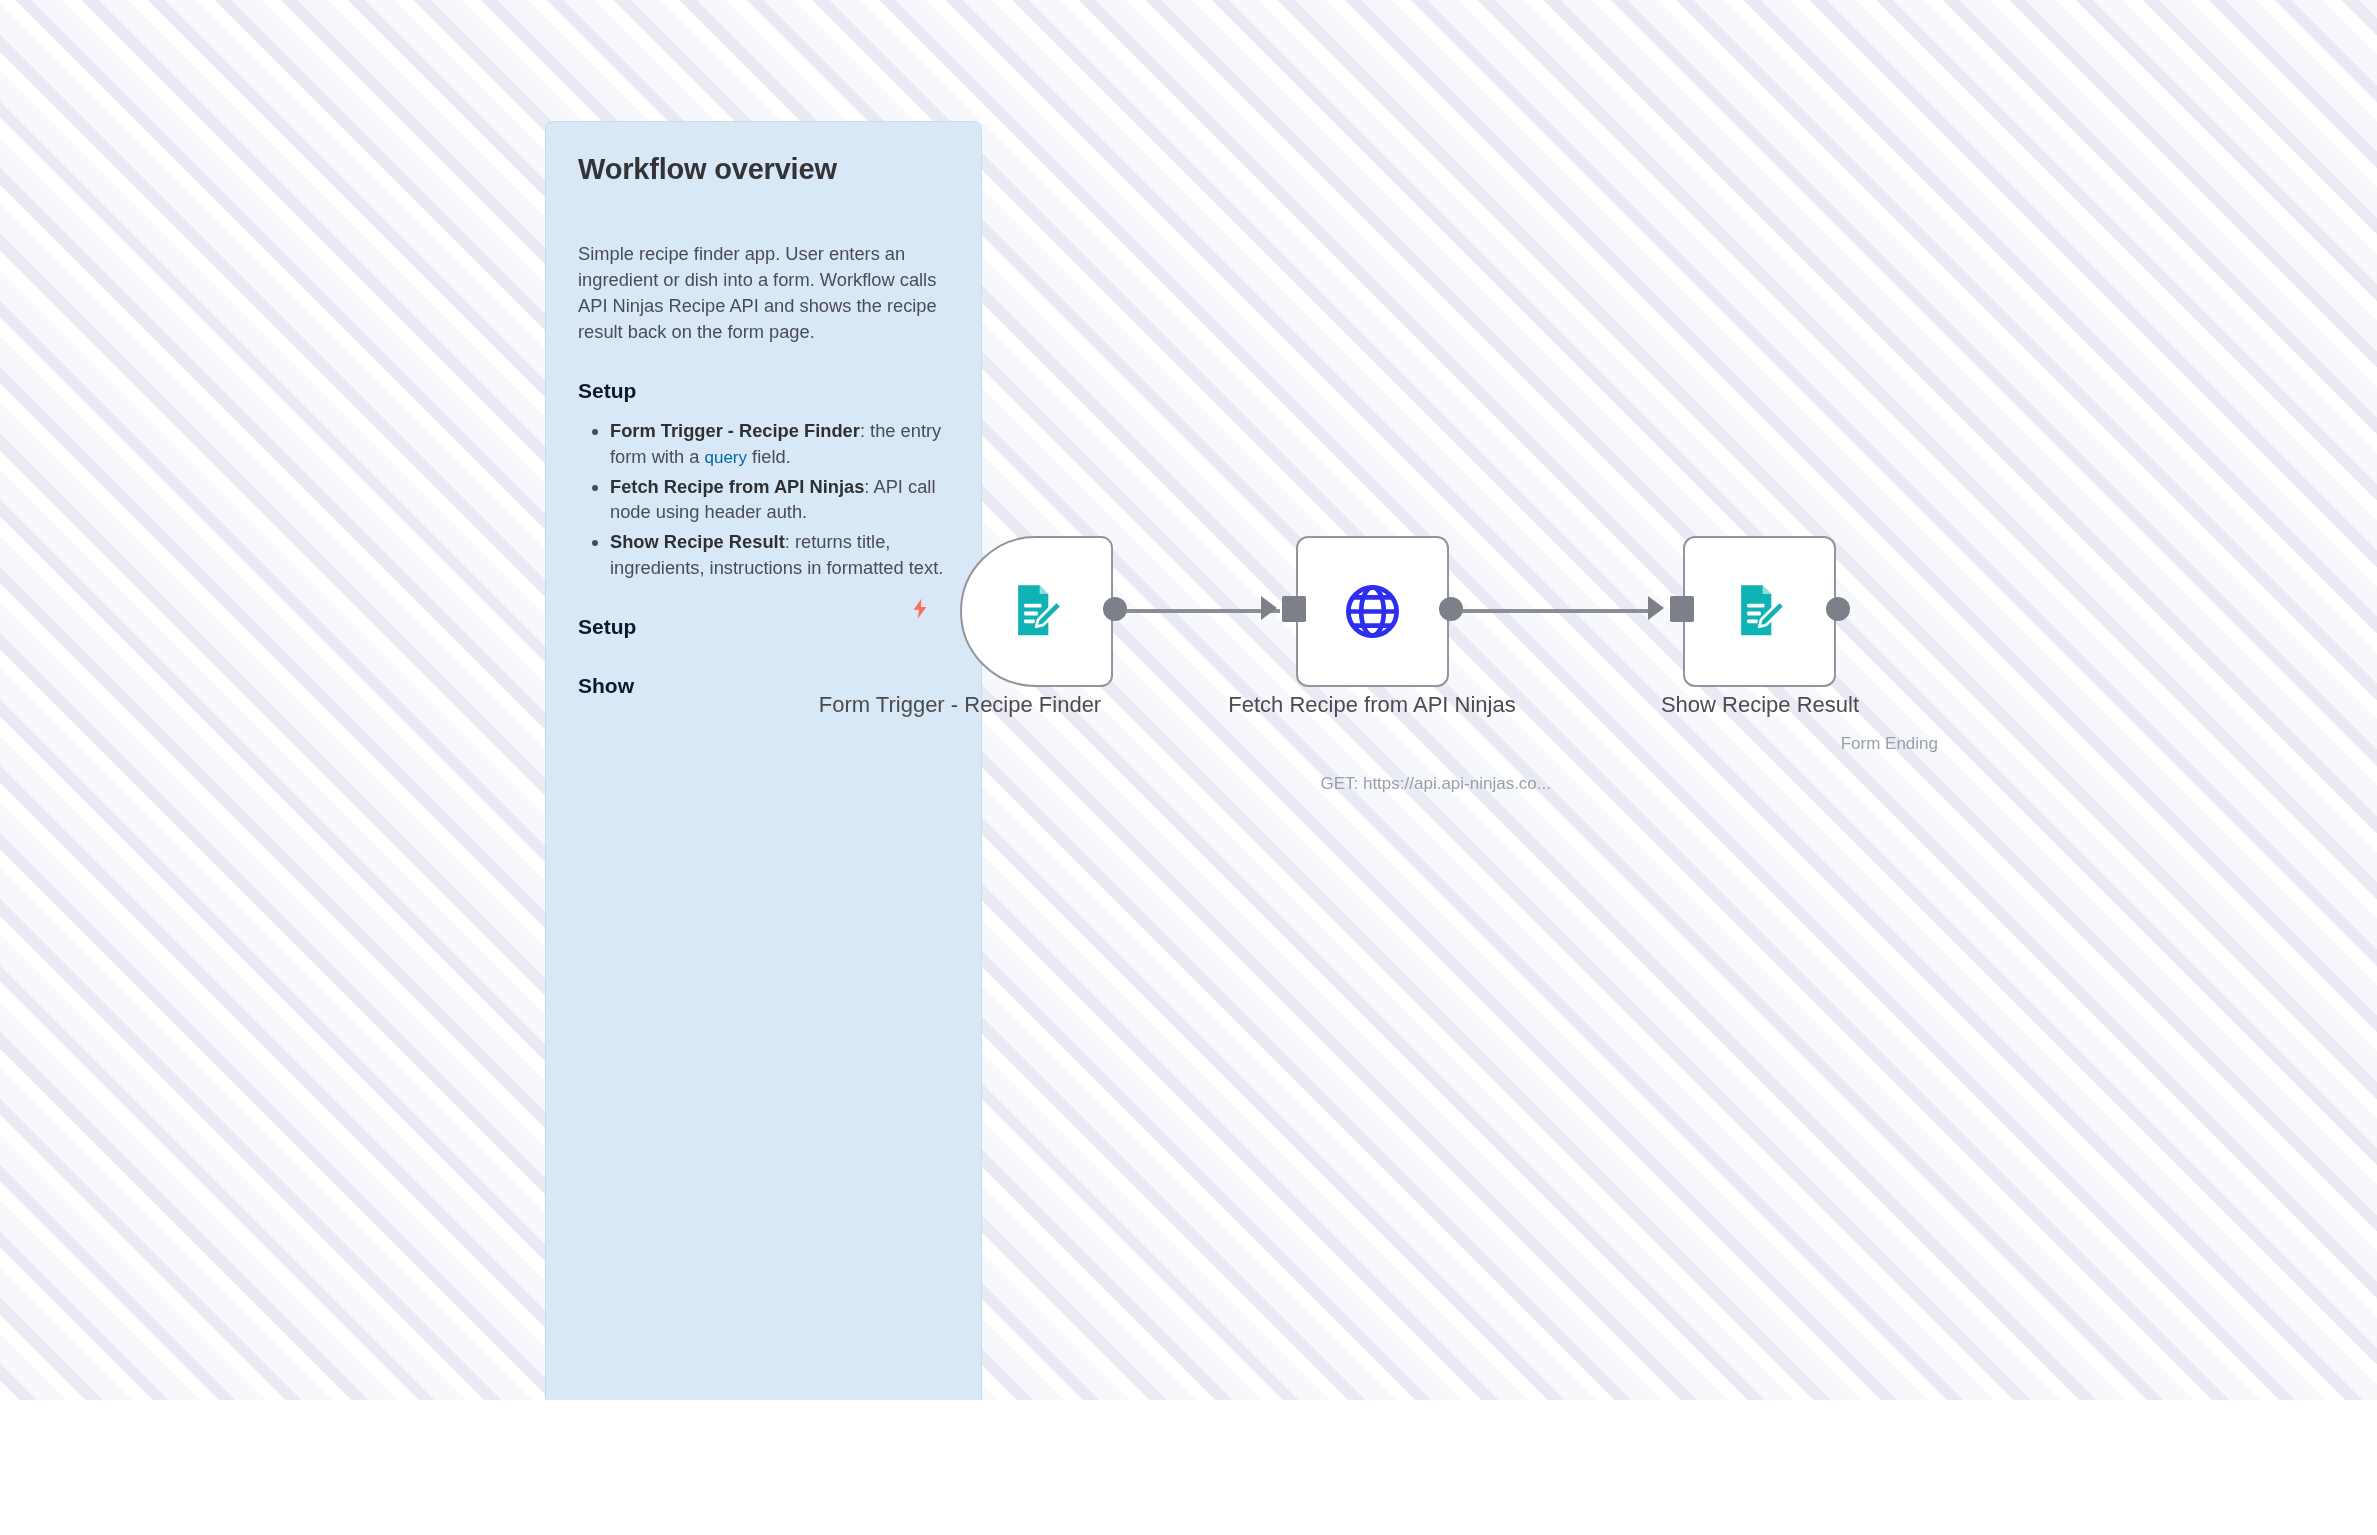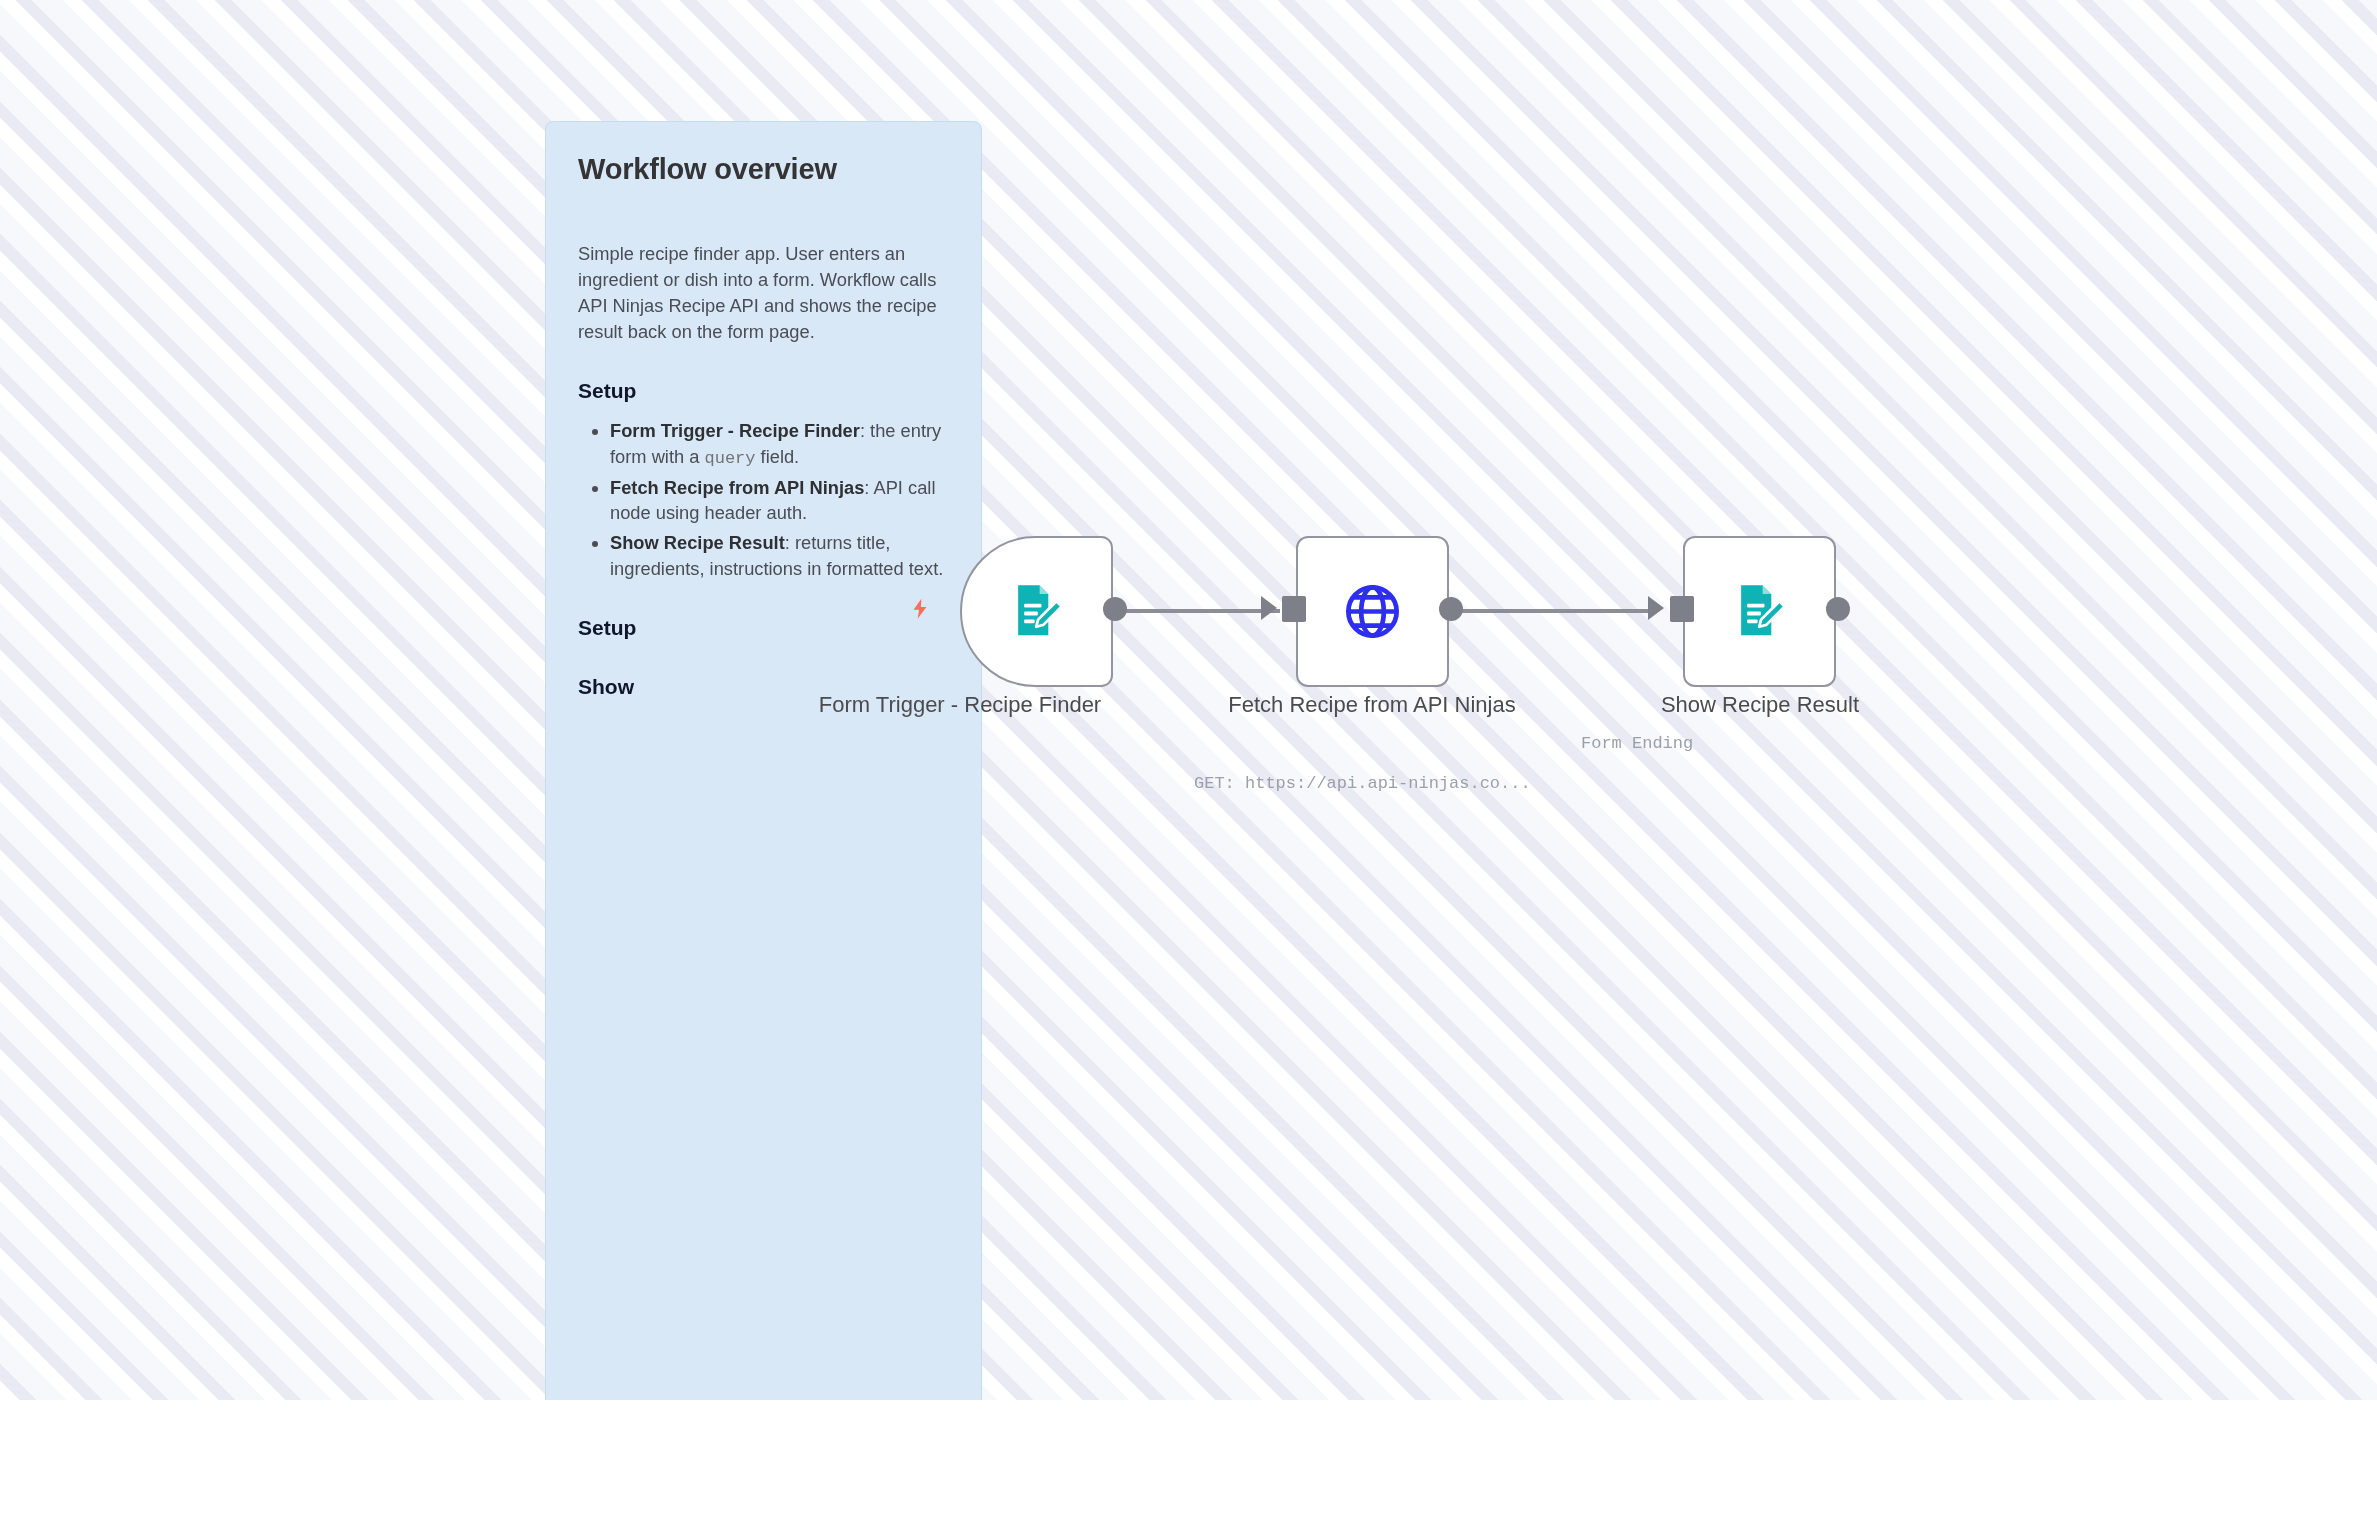--- a/index.html
+++ b/index.html
@@ -68,22 +68,22 @@
     margin: 13.6px 0 0 0;
     padding-left: 32px;
     font-size: 18.3px;
     line-height: 1.42;
     color: #4a4d55;
   }
   .sn-list li { margin: 0 0 3.4px 0; }
   .sn-list.ordered { padding-left: 34px; }
   .sn-list li b { color: #2e3034; font-weight: 700; }
   code.inline-code {
-    font-family: Liberation Mono, monospace;
-    color: #737373;
+    font-family: Liberation Sans, sans-serif;
+    color: #0369a1;
     font-size: 17px;
   }
 
   
   .node {
     position: absolute;
     width: 153px;
     height: 151px;
     background: #ffffff;
     border: 2.6px solid #9295a0;
@@ -101,26 +101,25 @@
   .node-label {
     position: absolute;
     text-align: center;
     font-size: 22px;
     line-height: 1.28;
     color: #4b4b4e;
     width: 306px;
   }
   .node-sublabel {
     position: absolute;
-    text-align: left;
+    text-align: right;
     font-size: 17px;
     line-height: 1.3;
     color: #9aa0ab;
     width: 357px;
-    font-family: Liberation Mono, monospace;
   }
 
   
   .port-out {
     position: absolute;
     width: 24px;
     height: 24px;
     border-radius: 50%;
     background: #7d8089;
   }

